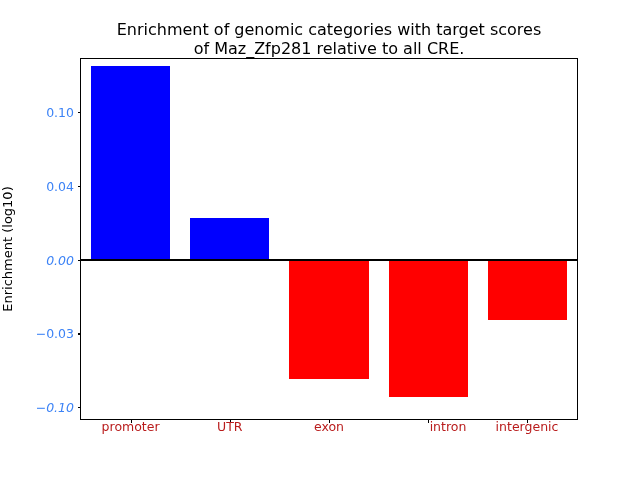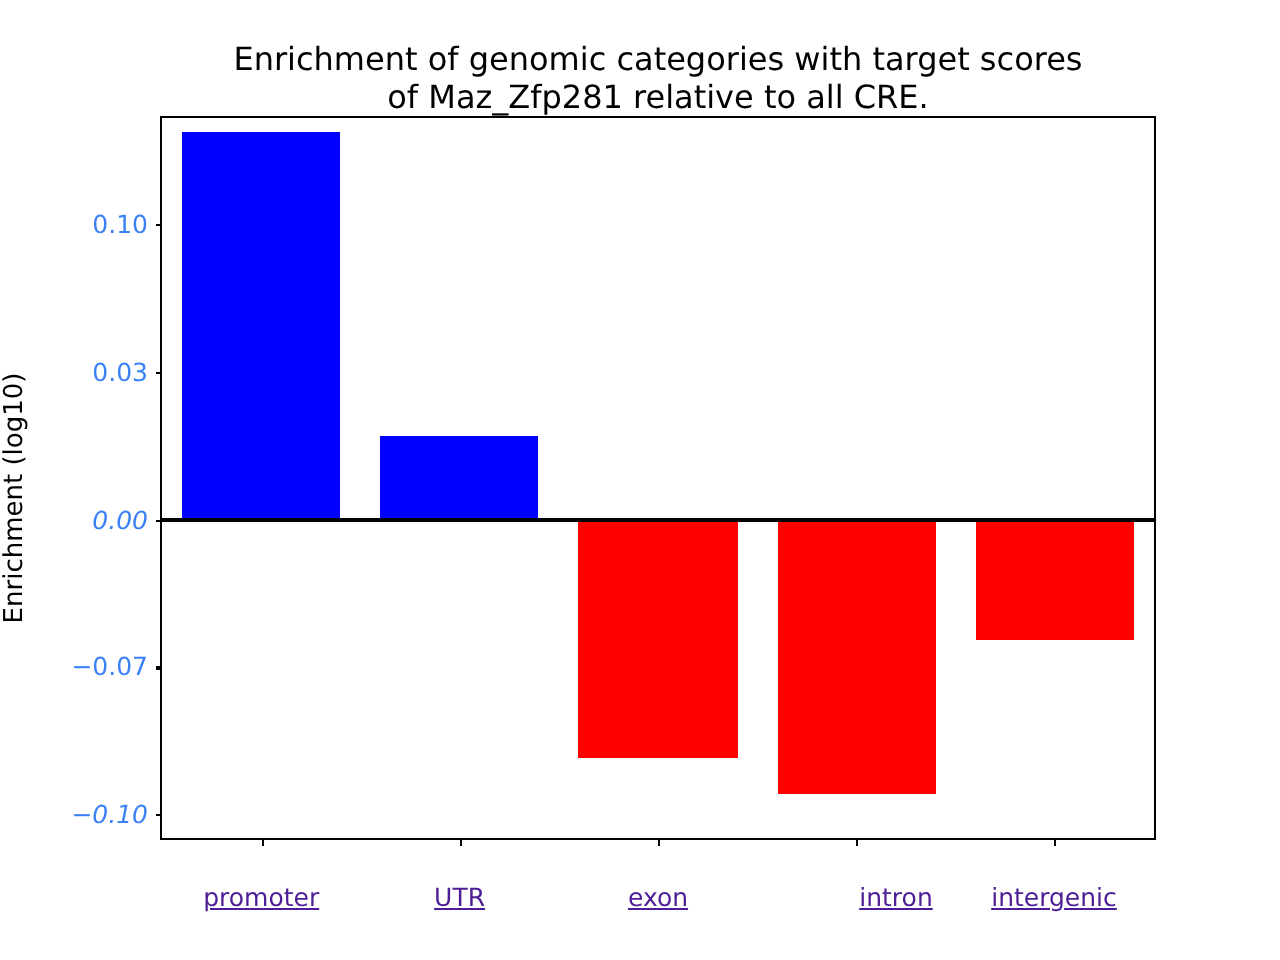--- a/index.html
+++ b/index.html
@@ -89,26 +89,25 @@
   .xtick-mark {
     position: absolute;
     top: 100%;
     width: 1.1px;
     height: 3.5px;
     background: #000000;
   }
   .xtick-label {
     position: absolute;
     top: 100%;
-    margin-top: 22px;
+    margin-top: 0;
     transform: translateX(-50%);
     font-size: 12.5px;
-    color: #4c1d95;
+    color: #b91c1c;
     white-space: nowrap;
-    text-decoration: underline;
   }
 </style>
 </head>
 <body>
 
 <div id="figure">
 
   <div id="chart-title">Enrichment of genomic categories with target scores
 of Maz_Zfp281 relative to all CRE.</div>
 
@@ -120,25 +119,25 @@
         <div class="bar" style="left: 109.12px; top: 159.344px; width: 79.36px; height: 41.3115px; background: rgb(0, 0, 255);"></div>
         <div class="bar" style="left: 208.32px; top: 200.656px; width: 79.36px; height: 119.508px; background: rgb(255, 0, 0);"></div>
         <div class="bar" style="left: 307.52px; top: 200.656px; width: 79.36px; height: 137.213px; background: rgb(255, 0, 0);"></div>
         <div class="bar" style="left: 406.72px; top: 200.656px; width: 79.36px; height: 60.4918px; background: rgb(255, 0, 0);"></div>
       </div>
     <div id="zero-line" style="top: 199.656px;"></div>
     <div id="yticks-layer">
         <div class="ytick-mark" style="top: 53.1148px;"></div>
         <div class="ytick-label" style="top: 53.1148px;">0.10</div>
         <div class="ytick-mark" style="top: 126.885px;"></div>
-        <div class="ytick-label" style="top: 126.885px;">0.03</div>
+        <div class="ytick-label" style="top: 126.885px;">0.04</div>
         <div class="ytick-mark" style="top: 200.656px;"></div>
         <div class="ytick-label" style="top: 200.656px; font-style: italic;">0.00</div>
         <div class="ytick-mark" style="top: 274.426px;"></div>
-        <div class="ytick-label" style="top: 274.426px;">−0.07</div>
+        <div class="ytick-label" style="top: 274.426px;">−0.03</div>
         <div class="ytick-mark" style="top: 348.197px;"></div>
         <div class="ytick-label" style="top: 348.197px; font-style: italic;">−0.10</div>
       </div>
     <div id="xticks-layer">
         <div class="xtick-mark" style="left: 49.6px;"></div>
         <div class="xtick-label" style="left: 49.6px;">promoter</div>
         <div class="xtick-mark" style="left: 148.8px;"></div>
         <div class="xtick-label" style="left: 148.8px;">UTR</div>
         <div class="xtick-mark" style="left: 248px;"></div>
         <div class="xtick-label" style="left: 248px;">exon</div>

